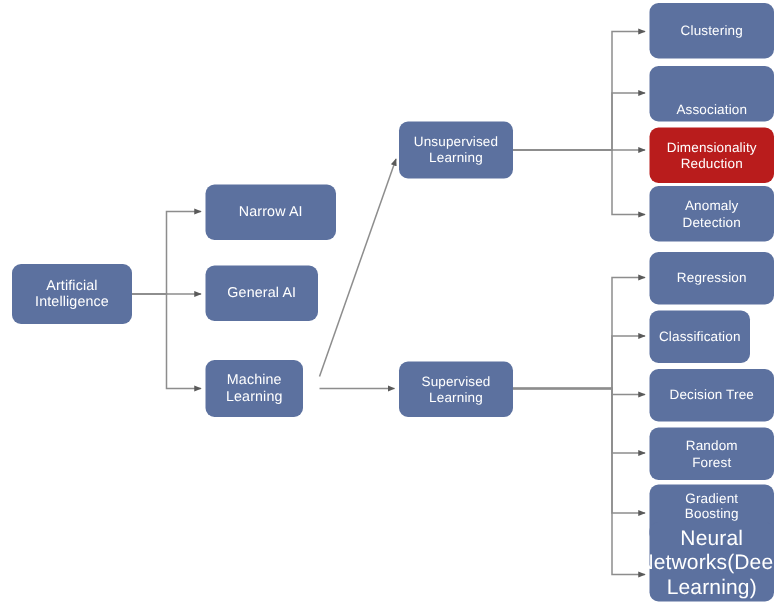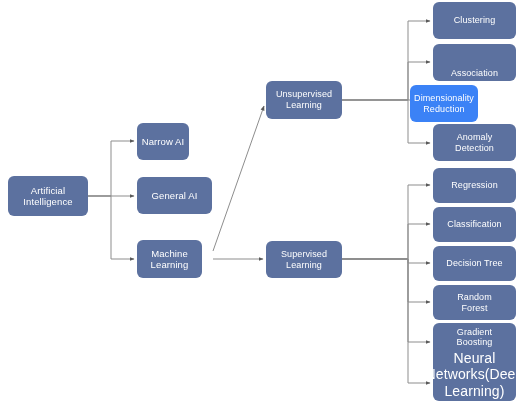--- a/index.html
+++ b/index.html
@@ -70,36 +70,36 @@
       <path d="M 342 259 L 408 259 L 408 263 L 430 263"></path>
       <path d="M 342 259 L 408 259 L 408 302 L 430 302"></path>
       <path d="M 342 259 L 408 259 L 408 342 L 430 342"></path>
       <path d="M 342 259 L 408 259 L 408 383 L 430 383"></path>
     </g>
   </svg>
 
   <div id="node-layer">
       <div class="node" style="left: 8px; top: 176px; width: 80px; height: 40px; font-size: 9.5px; background: rgb(92, 113, 159); color: rgb(255, 255, 255);"><span>Artificial
 Intelligence</span></div>
-      <div class="node" style="left: 137px; top: 123px; width: 52px; height: 37px; font-size: 9.5px; background: rgb(92, 113, 159); color: rgb(255, 255, 255);"><span>Narrow AI</span></div>
+      <div class="node" style="left: 137px; top: 123px; width: 87px; height: 37px; font-size: 9.5px; background: rgb(92, 113, 159); color: rgb(255, 255, 255);"><span>Narrow AI</span></div>
       <div class="node" style="left: 137px; top: 177px; width: 75px; height: 37px; font-size: 9.5px; background: rgb(92, 113, 159); color: rgb(255, 255, 255);"><span>General AI</span></div>
       <div class="node" style="left: 137px; top: 240px; width: 65px; height: 38px; font-size: 9.5px; background: rgb(92, 113, 159); color: rgb(255, 255, 255);"><span>Machine
 Learning</span></div>
       <div class="node" style="left: 266px; top: 81px; width: 76px; height: 38px; font-size: 9px; background: rgb(92, 113, 159); color: rgb(255, 255, 255);"><span>Unsupervised
 Learning</span></div>
       <div class="node" style="left: 266px; top: 241px; width: 76px; height: 37px; font-size: 9px; background: rgb(92, 113, 159); color: rgb(255, 255, 255);"><span>Supervised
 Learning</span></div>
       <div class="node" style="left: 433px; top: 2px; width: 83px; height: 37px; font-size: 9px; background: rgb(92, 113, 159); color: rgb(255, 255, 255);"><span>Clustering</span></div>
       <div class="node" style="left: 433px; top: 44px; width: 83px; height: 37px; font-size: 9px; background: rgb(92, 113, 159); color: rgb(255, 255, 255); align-items: flex-end;"><span>Association</span></div>
-      <div class="node" style="left: 410px; top: 85px; width: 68px; height: 37px; font-size: 9px; background: #3b82f6; color: rgb(255, 255, 255);"><span>Dimensionality
+      <div class="node" style="left: 433px; top: 85px; width: 83px; height: 37px; font-size: 9px; background: #b91c1c; color: rgb(255, 255, 255);"><span>Dimensionality
 Reduction</span></div>
       <div class="node" style="left: 433px; top: 124px; width: 83px; height: 37px; font-size: 9px; background: rgb(92, 113, 159); color: rgb(255, 255, 255);"><span>Anomaly
 Detection</span></div>
       <div class="node" style="left: 433px; top: 168px; width: 83px; height: 35px; font-size: 9px; background: rgb(92, 113, 159); color: rgb(255, 255, 255);"><span>Regression</span></div>
-      <div class="node" style="left: 433px; top: 207px; width: 83px; height: 35px; font-size: 9px; background: rgb(92, 113, 159); color: rgb(255, 255, 255);"><span>Classification</span></div>
+      <div class="node" style="left: 433px; top: 207px; width: 67px; height: 35px; font-size: 9px; background: rgb(92, 113, 159); color: rgb(255, 255, 255);"><span>Classification</span></div>
       <div class="node" style="left: 433px; top: 246px; width: 83px; height: 35px; font-size: 9px; background: rgb(92, 113, 159); color: rgb(255, 255, 255);"><span>Decision Tree</span></div>
       <div class="node" style="left: 433px; top: 285px; width: 83px; height: 35px; font-size: 9px; background: rgb(92, 113, 159); color: rgb(255, 255, 255);"><span>Random
 Forest</span></div>
       <div class="node" style="left: 433px; top: 323px; width: 83px; height: 39px; font-size: 9px; background: rgb(92, 113, 159); color: rgb(255, 255, 255);"><span>Gradient
 Boosting
 Machines</span></div>
       <div class="node" style="left: 433px; top: 348px; width: 83px; height: 53px; font-size: 14px; background: rgb(92, 113, 159); color: rgb(255, 255, 255);"><span>Neural
 Networks(Deep
 Learning)</span></div>
     </div>

